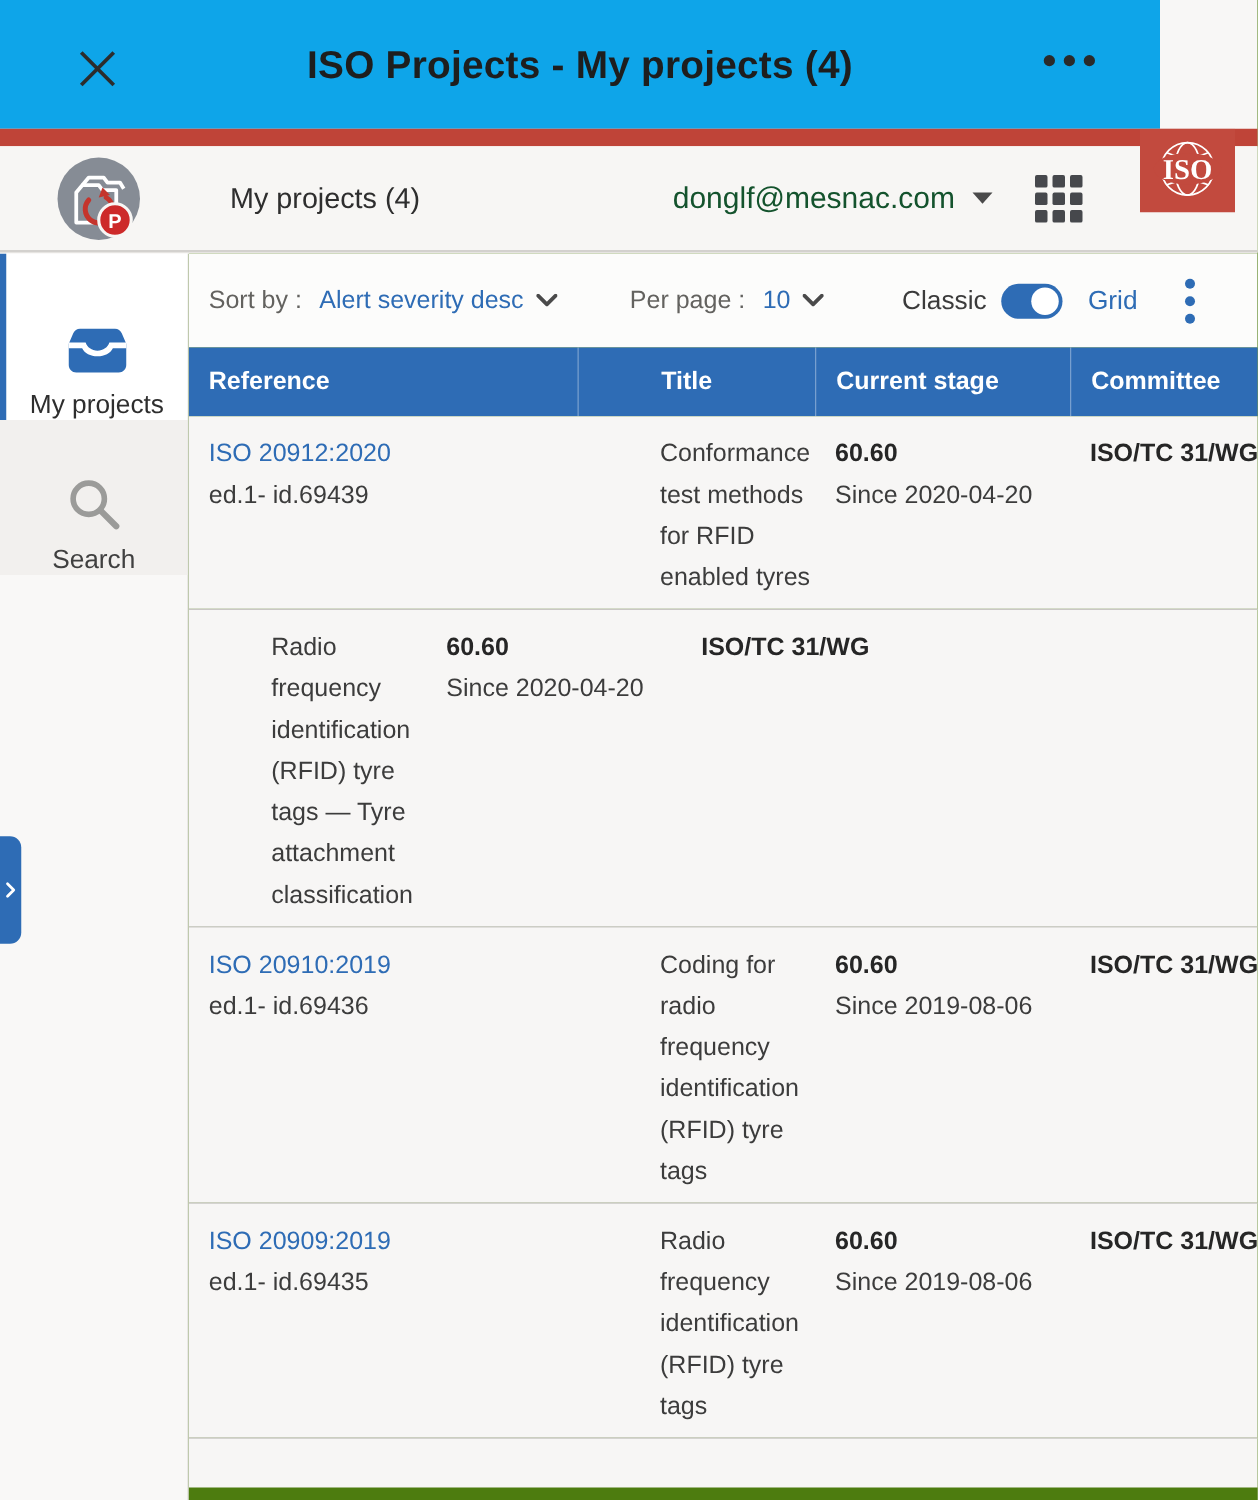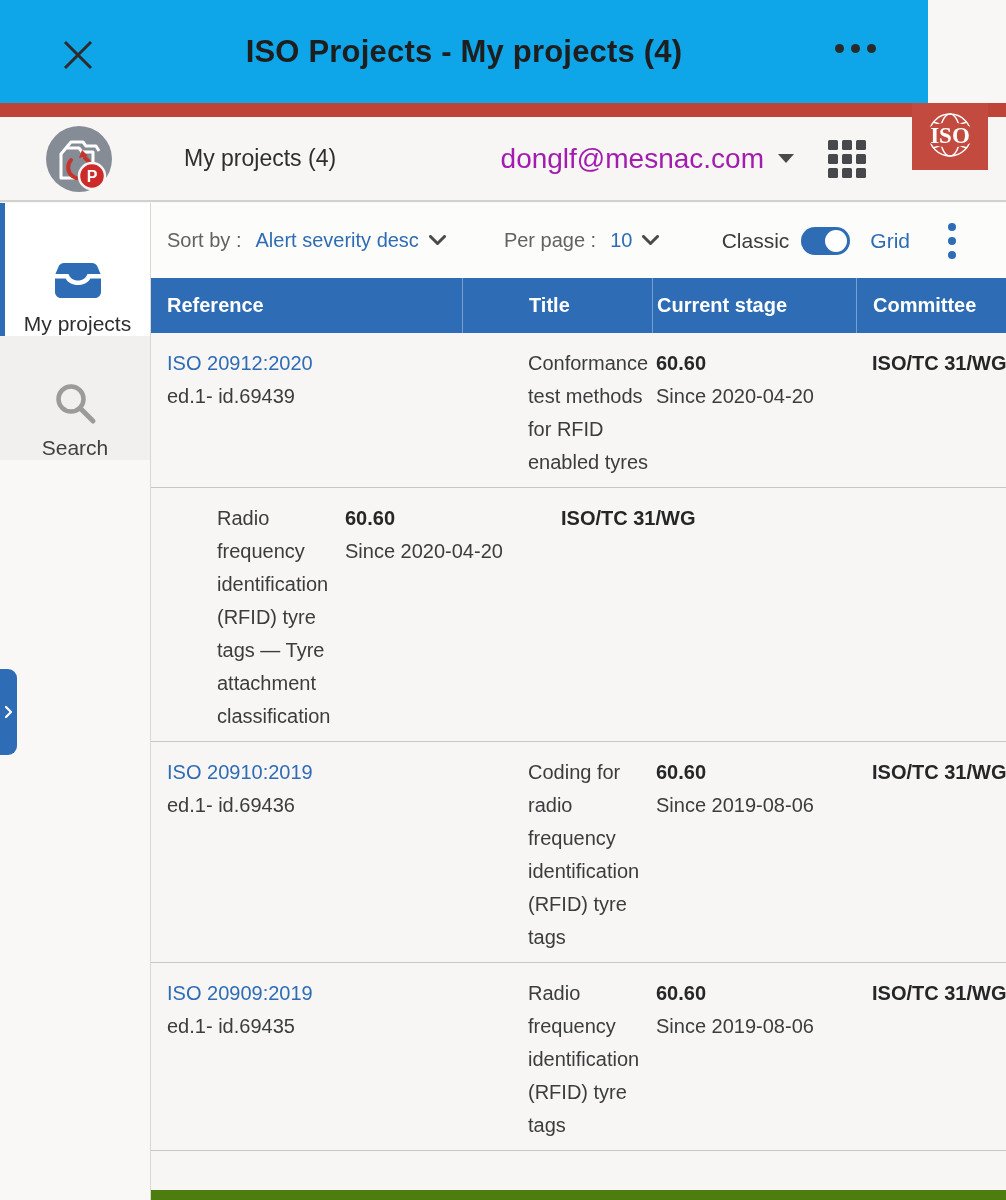--- a/index.html
+++ b/index.html
@@ -30,21 +30,21 @@
   .red-bar { position:absolute; top:103px; left:0; width:1006px; height:14px; background:#bf4438; }
   
   .app-bar {
     position:absolute; top:117px; left:0; width:1006px; height:85px;
     background:#f7f6f4; border-bottom:2px solid #d3d1ce;
     display:flex; align-items:center; padding-left:44px;
   }
   .app-logo { width:70px; height:70px; flex:0 0 auto; }
   .app-bar-title { margin-left:70px; font-size:23px; color:#2e2e2e; }
   .user-group { margin-left:auto; display:flex; align-items:center; gap:14px; cursor:pointer; }
-  .user-email { font-size:28px; color:#a21caf; }
+  .user-email { font-size:24px; color:#14532d; }
   .caret-down {
     width:0; height:0; border-left:8px solid transparent; border-right:8px solid transparent;
     border-top:9px solid #4a4a4a;
   }
   .grid-icon {
     margin-left:34px; margin-right:140px;
     display:grid; grid-template-columns:repeat(3,10px); grid-template-rows:repeat(3,10px);
     gap:4px; cursor:pointer;
   }
   .grid-icon i { background:#46484c; border-radius:1.5px; }
@@ -87,21 +87,21 @@
   .kebab i { width:8px; height:8px; border-radius:50%; background:#2e6cb5; }
   
   .t-head {
     display:flex; width:905px; height:55px; background:#2e6cb5;
     color:#ffffff; font-weight:700; font-size:20px; align-items:center;
   }
   .t-row { display:flex; width:905px; background:#f7f6f5; }
   .t-row + .t-row { border-top:1.5px solid #c9c7c4; }
   .c1 { width:311px; padding-left:16px; }
   .c2 { width:190px; padding-left:66px; }
-  .c3 { width:204px; padding-left:4px; }
+  .c3 { width:204px; padding-left:16px; }
   .c4 { width:200px; padding-left:16px; }
   .t-head .c2 { border-left:1px solid rgba(255,255,255,.35); height:100%; display:flex; align-items:center; }
   .t-head .c3 { border-left:1px solid rgba(255,255,255,.35); height:100%; display:flex; align-items:center; }
   .t-head .c4 { border-left:1px solid rgba(255,255,255,.35); height:100%; display:flex; align-items:center; }
   .t-row { padding-top:14px; padding-bottom:8px; font-size:20px; line-height:33px; }
   .ref-link { color:#2e6cb5; text-decoration:none; cursor:pointer; display:inline-block; }
   .ref-id { color:#3c3c3c; }
   .stage-code { font-weight:700; color:#262626; }
   .committee { font-weight:700; color:#262626; white-space:nowrap; }
   .row-sliver { width:905px; height:40px; border-top:1.5px solid #c9c7c4; background:#f7f6f5; }

